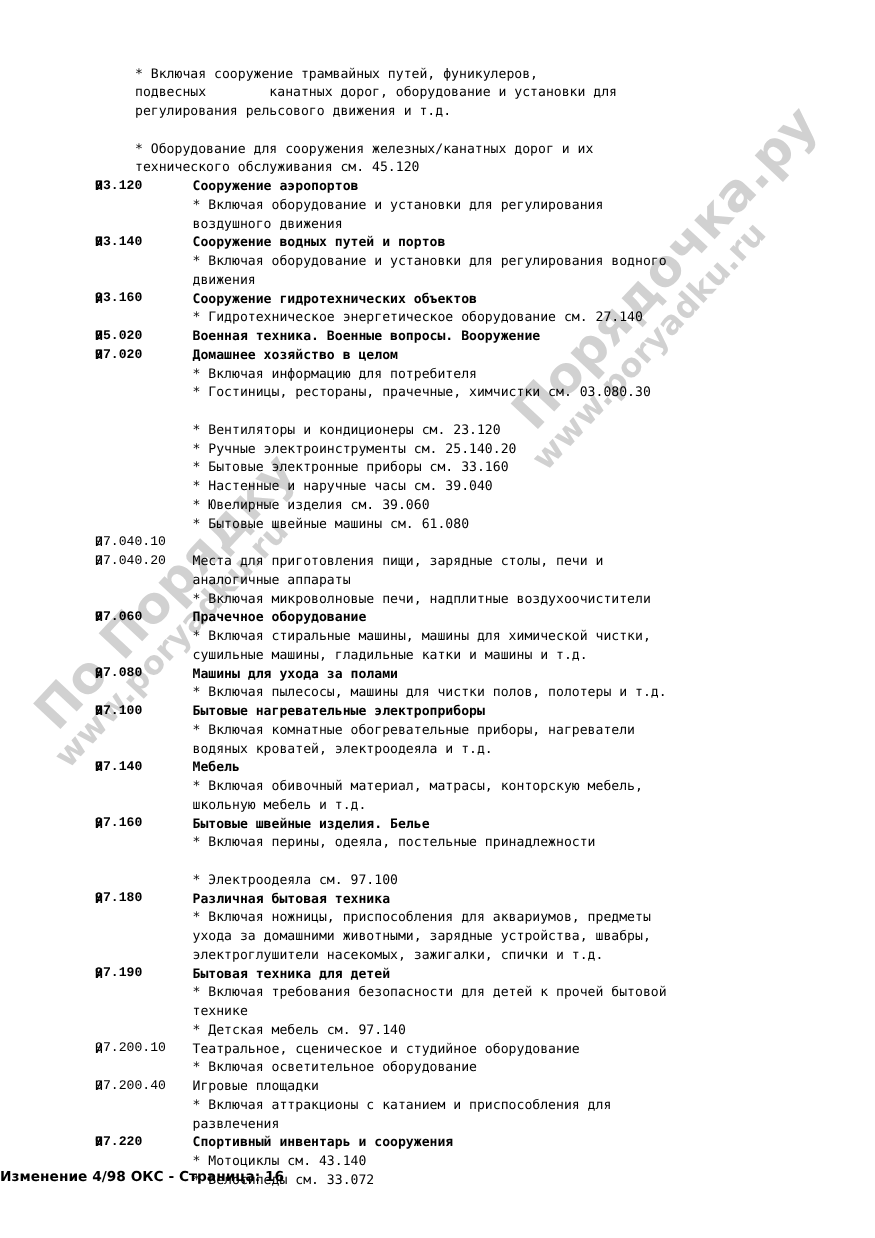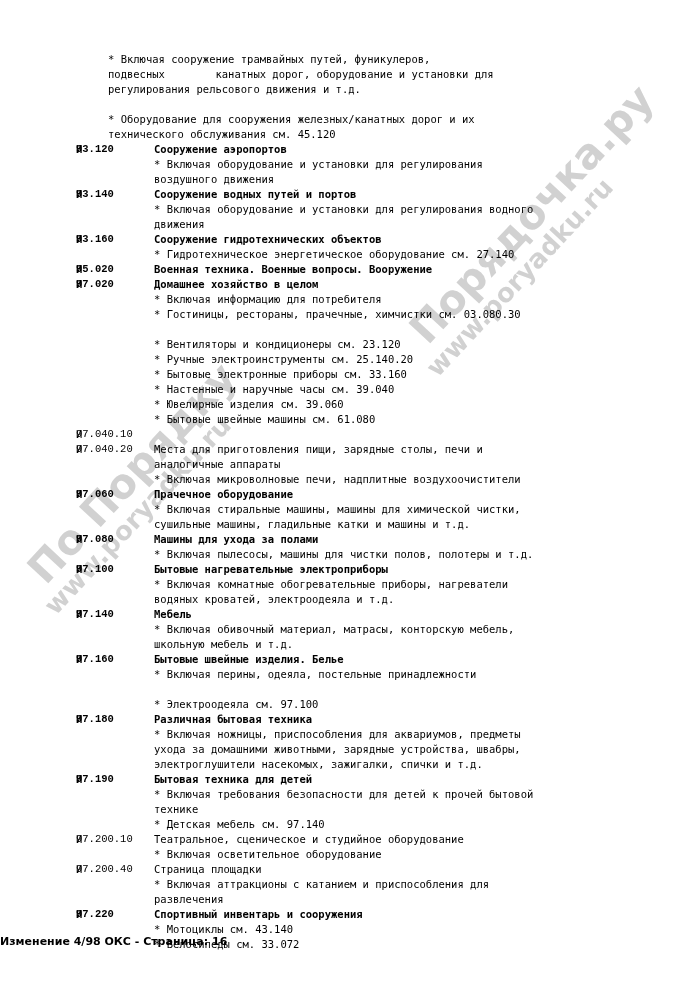--- a/index.html
+++ b/index.html
@@ -299,21 +299,21 @@
             <div class="title">Театральное, сценическое и студийное оборудование</div>
             <div class="note">* Включая осветительное оборудование</div>
           </div>
         </div>
       </div>
       <div class="entry">
         <div class="row">
           <div class="col-mark">И</div>
           <div class="col-code">97.200.40</div>
           <div class="col-body">
-            <div class="title">Страница площадки</div>
+            <div class="title">Игровые площадки</div>
             <div class="note">* Включая аттракционы с катанием и приспособления для
 развлечения</div>
           </div>
         </div>
       </div>
       <div class="entry bold">
         <div class="row">
           <div class="col-mark">И</div>
           <div class="col-code">97.220</div>
           <div class="col-body">

